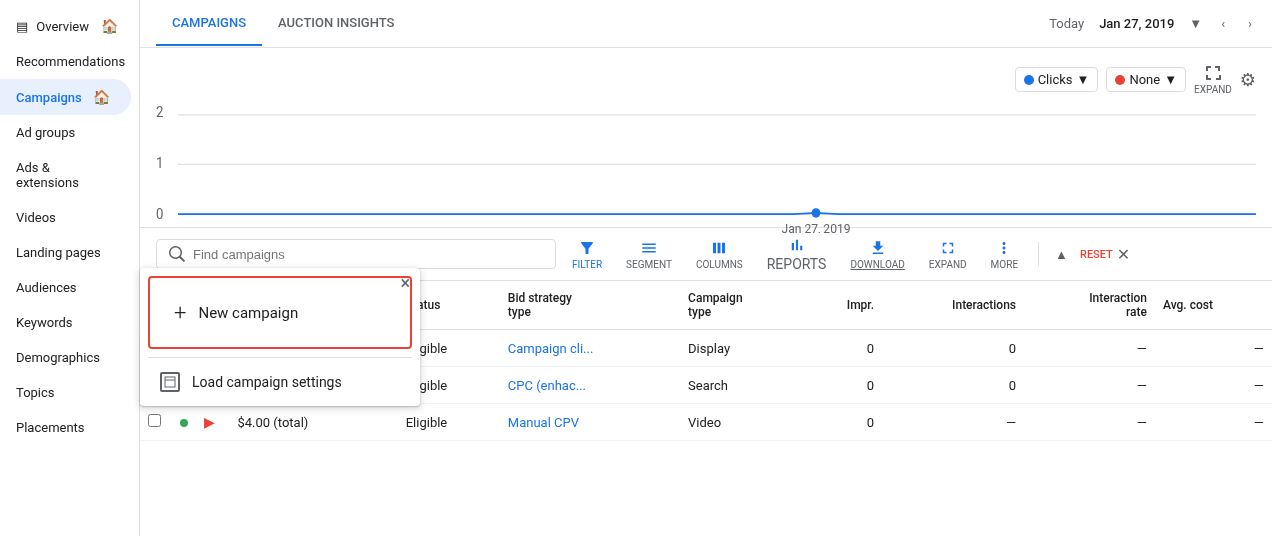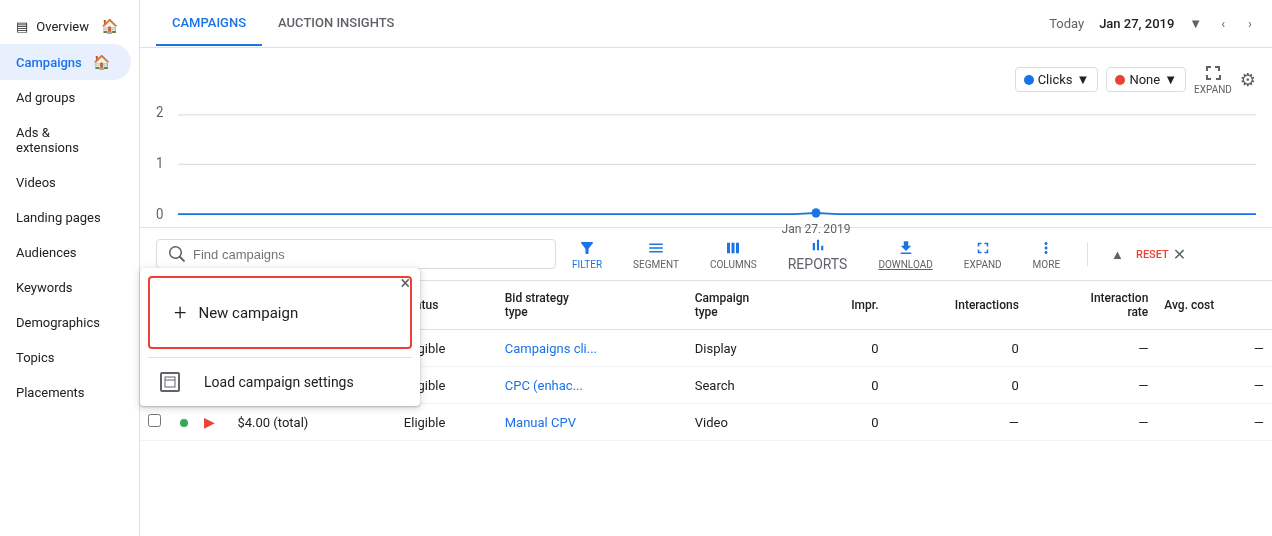--- a/index.html
+++ b/index.html
@@ -64,20 +64,23 @@
 <body>
 
 <div class="app-container">
 
   <nav class="sidebar">
     <div class="sidebar-item">
       <span>▤</span>
       <span>Overview</span>
       <span class="home-icon">🏠</span>
     </div>
+    <div class="sidebar-item">
+      <span>Recommendations</span>
+    </div>
     <div class="sidebar-item active">
       <span>Campaigns</span>
       <span class="home-icon">🏠</span>
     </div>
     <div class="sidebar-item">
       <span>Ad groups</span>
     </div>
     <div class="sidebar-item">
       <span>Ads &amp; extensions</span>
     </div>
@@ -160,21 +163,21 @@
       </svg>
     </div>
 
     <div class="toolbar-row" style="display:flex;align-items:center;padding:4px 16px;border-bottom:1px solid #e0e0e0;">
       <div class="search-box">
         <svg width="16" height="16" viewBox="0 0 16 16">
           <path d="M11.742 10.344a6.5 6.5 0 1 0-1.397 1.398l3.85 3.85a1 1 0 0 0 1.415-1.415l-3.868-3.833zm-5.242 1.156a5 5 0 1 1 0-10 5 5 0 0 1 0 10z" fill="#5f6368"></path>
         </svg>
         <input type="text" placeholder="Find campaigns" style="">
       </div>
-      <div class="toolbar-actions" style="display:flex;align-items:center;gap:15px;margin-left:8px;">
+      <div class="toolbar-actions" style="display:flex;align-items:center;gap:8px;margin-left:8px;">
         <div class="toolbar-btn">
           <svg width="18" height="18" viewBox="0 0 24 24" fill="#1a73e8">
               <path d="M4.25 5.61C6.27 8.2 10 13 10 13v6c0 .55.45 1 1 1h2c.55 0 1-.45 1-1v-6s3.72-4.8 5.74-7.39c.51-.66.04-1.61-.79-1.61H5.04c-.83 0-1.3.95-.79 1.61z"></path>
             </svg>
           <span style="font-size:10px;color:#1a73e8;">FILTER</span>
         </div>
         <div class="toolbar-btn">
           <svg width="18" height="18" viewBox="0 0 24 24" fill="#5f6368">
               <path d="M3 18h18v-2H3v2zm0-5h18v-2H3v2zm0-7v2h18V6H3z"></path>
             </svg>
@@ -242,21 +245,21 @@
           </tr>
         </thead>
         <tbody>
 
           <tr>
             <td><input type="checkbox" style=""></td>
             <td><span class="status-dot" style="background:#34a853;"></span></td>
             <td><span style="color:#1a73e8;font-size:14px;">▦</span></td>
             <td>$10.00/d...</td>
             <td>Eligible</td>
-            <td><span class="bid-link">Campaigns cli...</span></td>
+            <td><span class="bid-link">Campaign cli...</span></td>
             <td>Display</td>
             <td style="text-align:right;">0</td>
             <td style="text-align:right;">0</td>
             <td style="text-align:right;">—</td>
             <td style="text-align:right;">—</td>
           </tr>
 
           <tr>
             <td><input type="checkbox" style=""></td>
             <td><span class="status-dot" style="background:#34a853;"></span></td>
@@ -294,21 +297,21 @@
   <div class="dropdown-menu" style="position:relative;">
     <span class="dropdown-close" style="position:absolute;top:6px;right:10px;cursor:pointer;color:#5f6368;font-size:18px;">×</span>
 
     <div style="margin:8px;border:2px solid #ea4335;border-radius:4px;">
       <div class="dropdown-item new-campaign" style="display:flex;align-items:center;gap:12px;padding:14px 16px;cursor:pointer;border:none;">
         <span class="plus-icon" style="font-size:22px;font-weight:300;color:#202124;">+</span>
         <span style="font-size:15px;color:#202124;">New campaign</span>
       </div>
     </div>
     <div style="height:1px;background:#e0e0e0;margin:0 8px;"></div>
-    <div class="dropdown-item" style="display:flex;align-items:center;gap:24px;padding:14px 20px;cursor:pointer;">
+    <div class="dropdown-item" style="display:flex;align-items:center;gap:12px;padding:14px 20px;cursor:pointer;">
       <span style="width:20px;height:20px;border:2px solid #5f6368;display:inline-flex;align-items:center;justify-content:center;font-size:10px;border-radius:2px;">
         <svg width="12" height="12" viewBox="0 0 12 12">
           <rect x="1" y="1" width="10" height="10" fill="none" stroke="#5f6368" stroke-width="1"></rect>
           <line x1="1" y1="4" x2="11" y2="4" stroke="#5f6368" stroke-width="1"></line>
         </svg>
       </span>
       <span style="font-size:14px;color:#202124;">Load campaign settings</span>
     </div>
   </div>
 </div>

